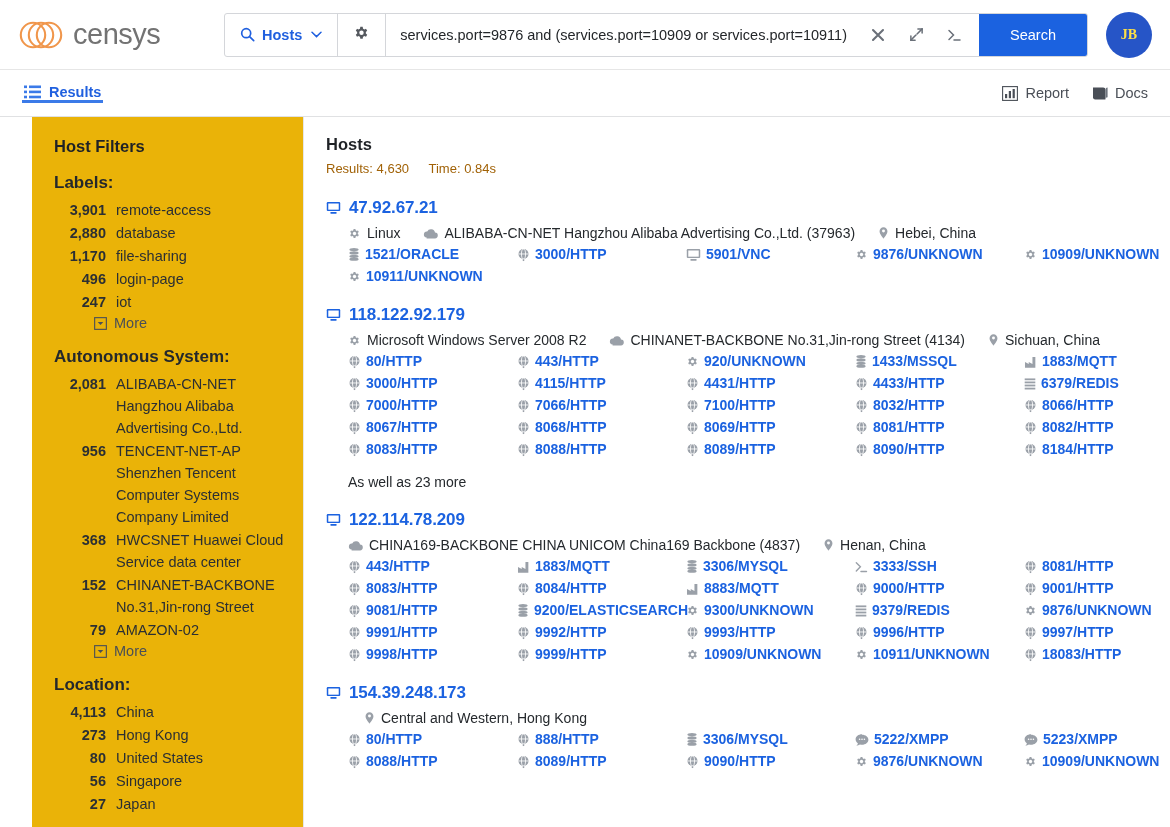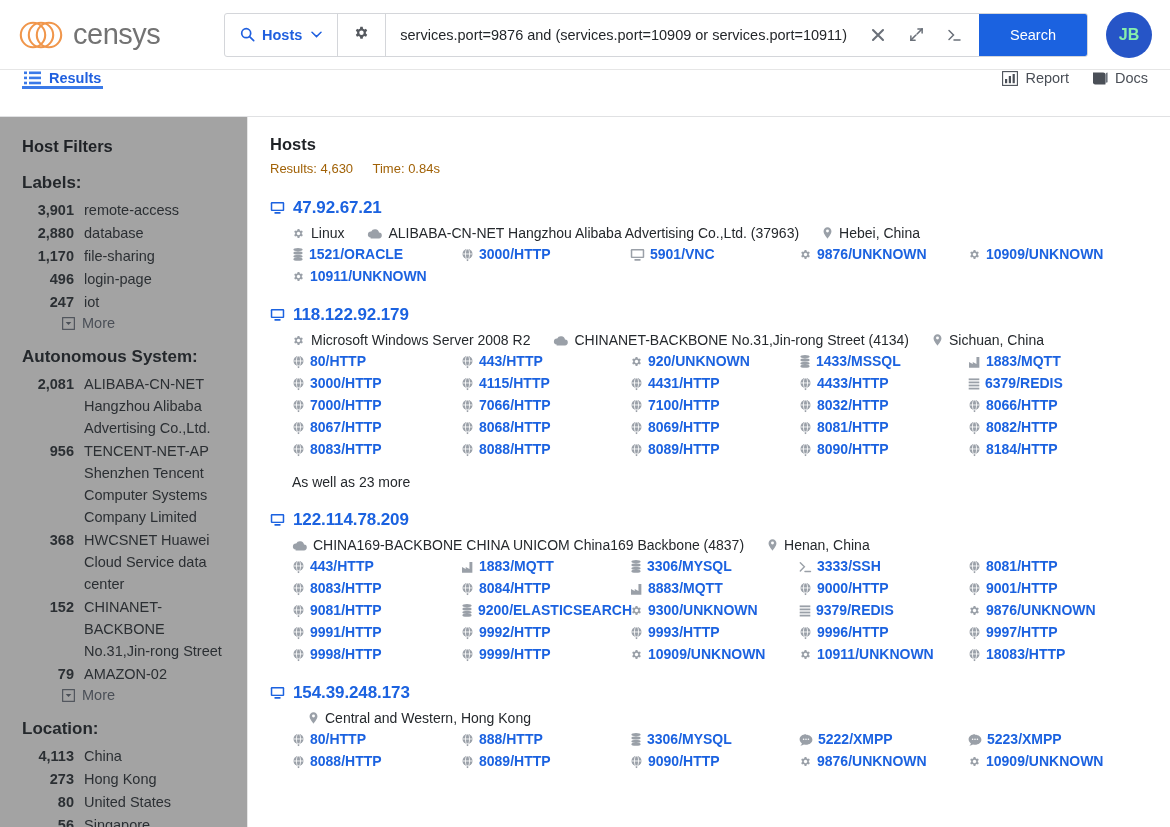--- a/index.html
+++ b/index.html
@@ -56,50 +56,51 @@
     width: 30px; display: flex; align-items: center; justify-content: center;
     color: #6a7079; cursor: pointer; flex: none;
   }
   .search-btn {
     width: 108px; background: #1b62e0; color: #fff;
     display: flex; align-items: center; justify-content: center;
     font-size: 14.5px; font-weight: 400; cursor: pointer; flex: none;
   }
   .avatar {
     width: 46px; height: 46px; border-radius: 50%; background: #2655c7;
-    color: #86efac; font-size: 16px; font-weight: 700;
+    color: #fde047; font-size: 14px; font-weight: 700;
     display: flex; align-items: center; justify-content: center;
-    margin-left: 18px; flex: none; cursor: pointer;
+    margin-left: 18px; flex: none; cursor: pointer; font-family: Liberation Serif, serif;
   }
 
   
   .navbar {
-    height: 47px; display: flex; align-items: flex-start;
+    height: 47px; display: flex; align-items: center;
     padding: 0 22px 0 22px;
     border-bottom: 1px solid #e0e1e3;
     background: #fff;
   }
   .tab {
     display: flex; align-items: center; gap: 8px;
     font-size: 14.5px; font-weight: 700; color: #2060df;
     border-bottom: 3px solid #3b7ae8; cursor: pointer; padding: 0 2px;
     margin-bottom: -1px;
   }
   .nav-right { margin-left: auto; display: flex; align-items: center; gap: 22px; }
   .nav-link {
     display: flex; align-items: center; gap: 7px;
     font-size: 14.5px; color: #4a4f57; cursor: pointer;
   }
 
   
   .body { display: flex; height: calc(827px - 70px - 47px); }
   .sidebar {
-    width: 248px; flex: none; padding: 20px 14px 0 22px;
-    border-right: 1px solid #e6e6e6; background: #a3a3a3;
+    width: 272px; flex: none; padding: 20px 14px 0 22px;
+    border-right: 1px solid #e6e6e6; background: #eab308;
     overflow: hidden;
+    margin-left: 32px;
   }
   .sidebar h2 { font-size: 16.5px; font-weight: 700; color: #1f2226; margin: 0 0 17px 0; }
   .facet-title { font-size: 17px; font-weight: 700; color: #24282c; margin: 0 0 6px 0; }
   .facet-group { margin-bottom: 16px; }
   .facet-row { display: flex; align-items: flex-start; margin-bottom: 1px; line-height: 22px; }
   .facet-count {
     width: 62px; flex: none; text-align: right; padding-right: 10px;
     font-size: 14.5px; font-weight: 700; color: #2b2f33;
   }
   .facet-label { font-size: 14.5px; color: #2b2f33; cursor: pointer; }

